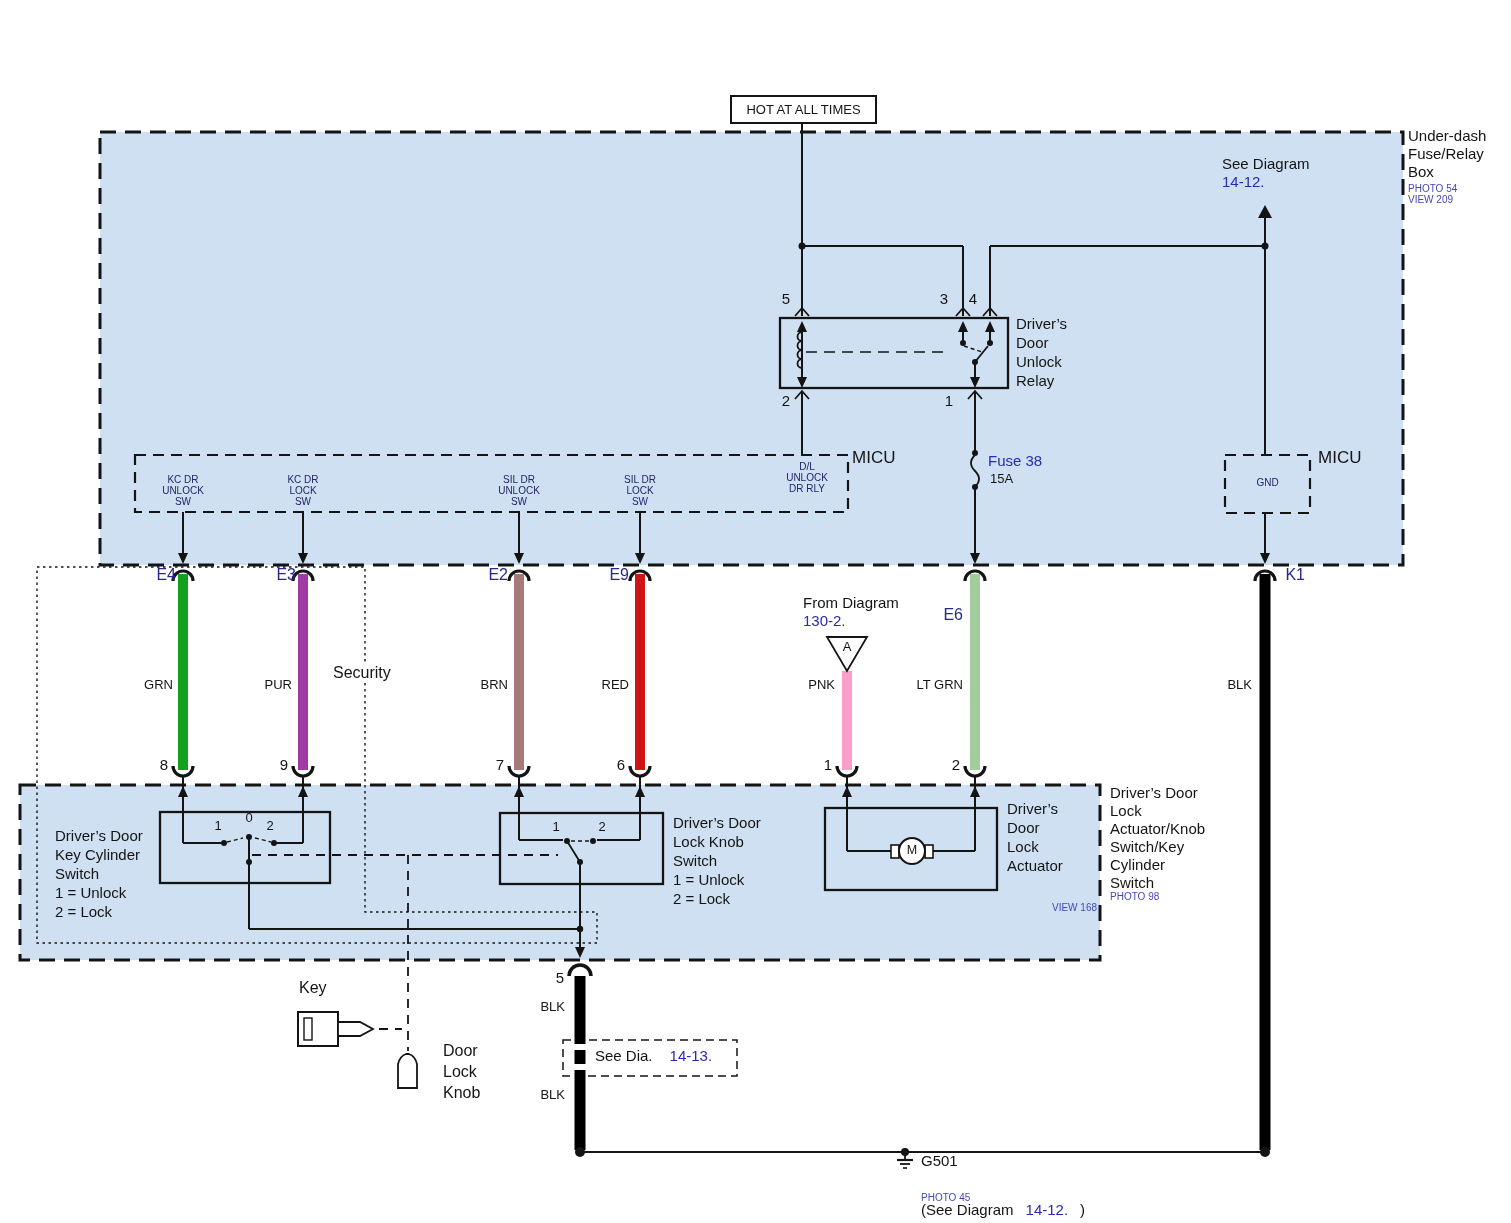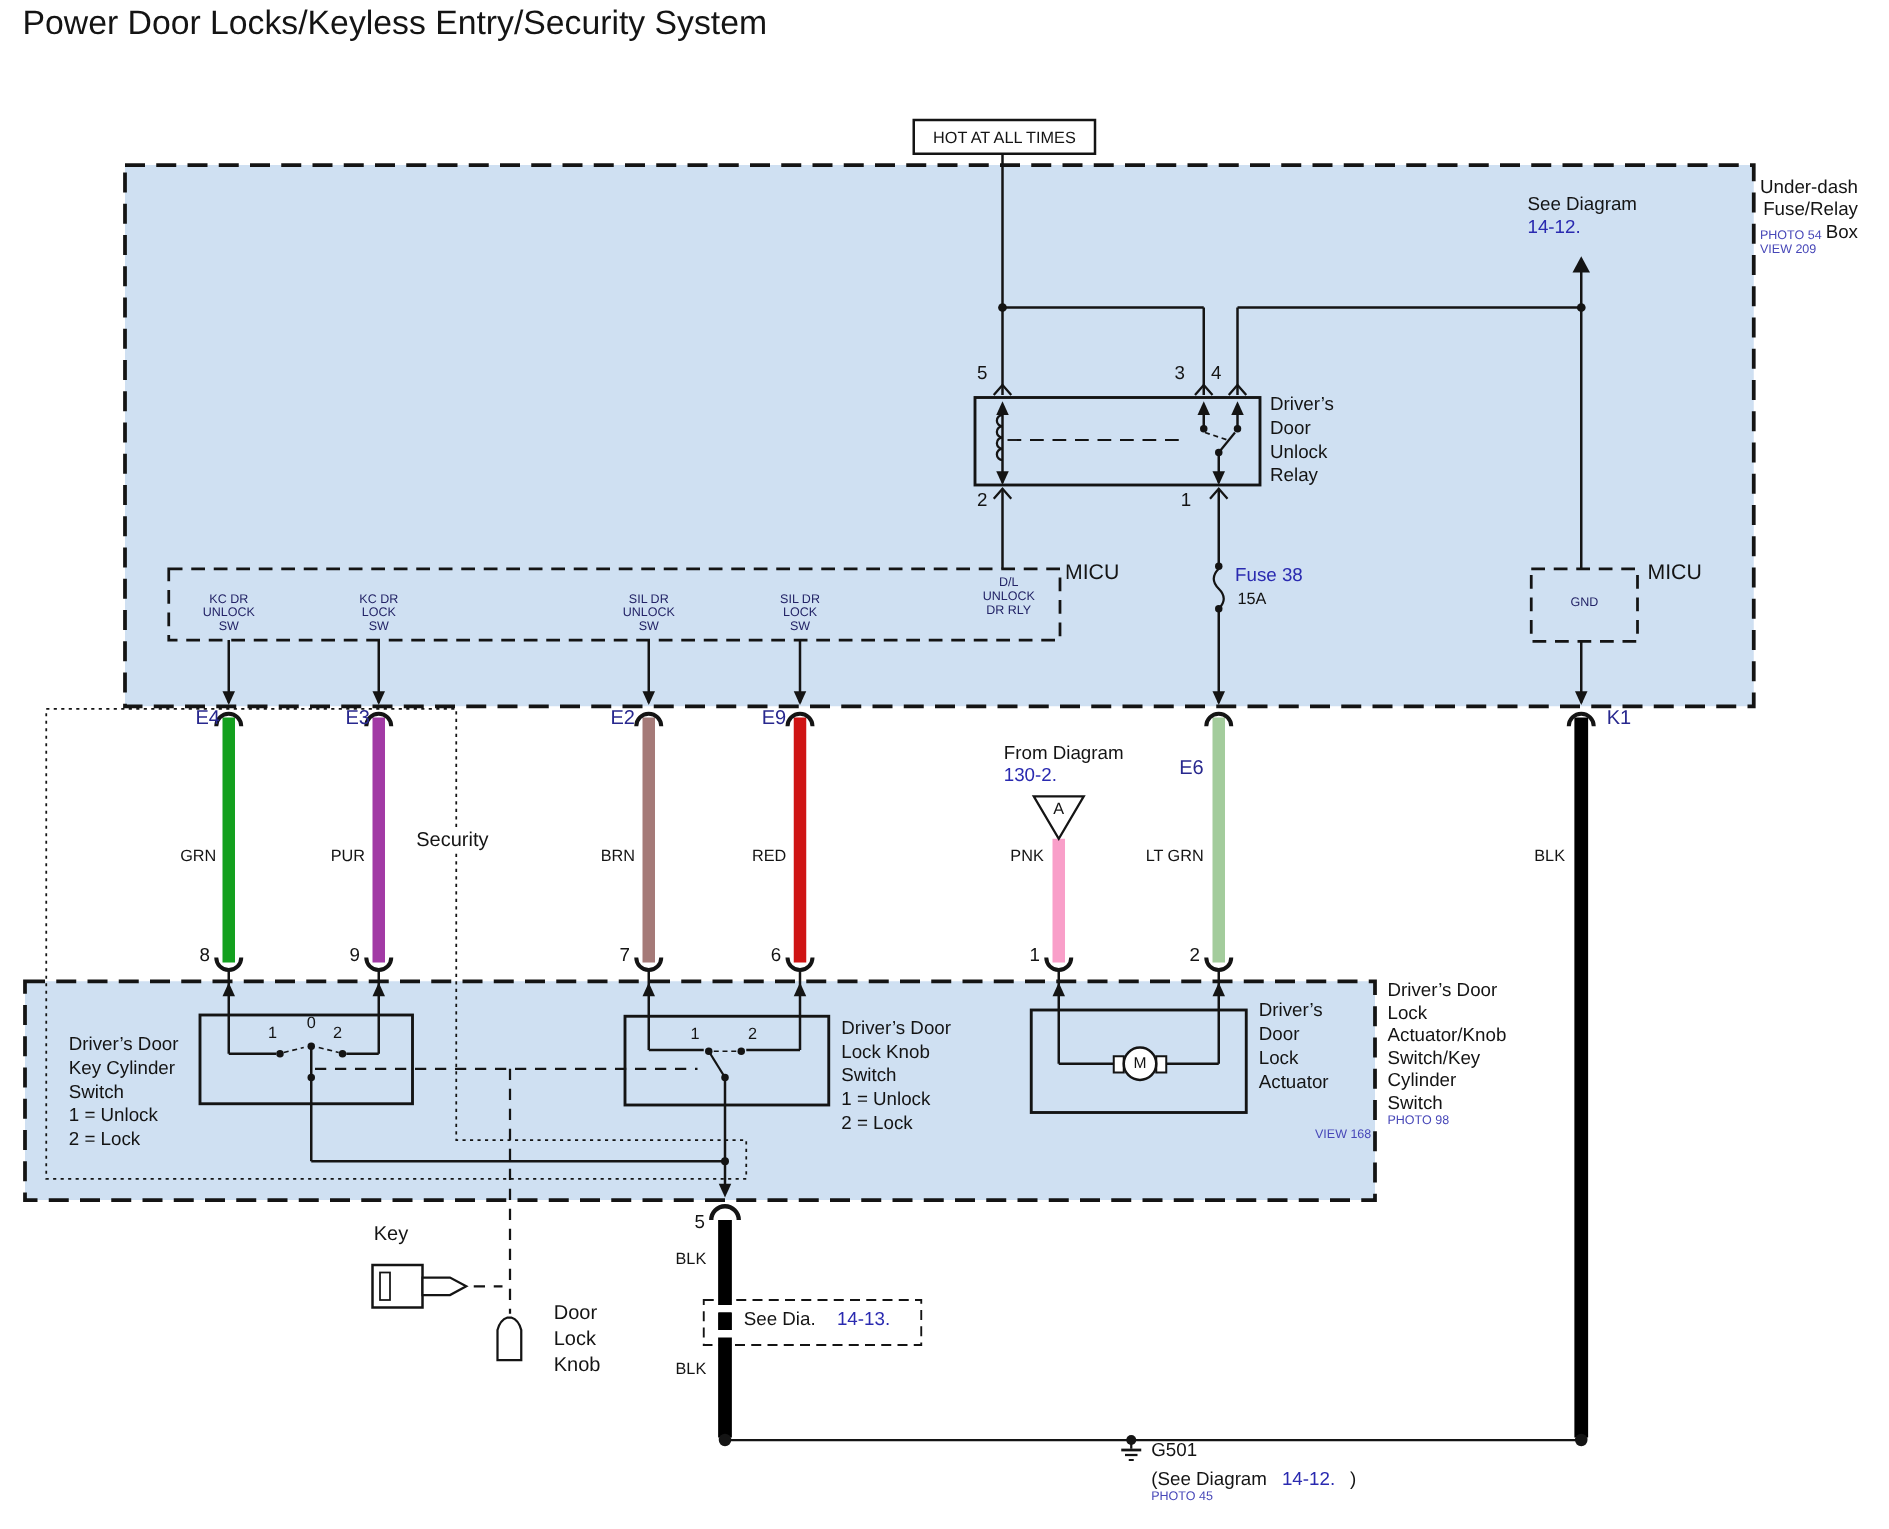--- a/index.html
+++ b/index.html
@@ -199,30 +199,29 @@
       <path d="M173,766 A10,10 0 0 0 193,766" stroke-width="3.2"></path>
       <path d="M293,766 A10,10 0 0 0 313,766" stroke-width="3.2"></path>
       <path d="M509,766 A10,10 0 0 0 529,766" stroke-width="3.2"></path>
       <path d="M630,766 A10,10 0 0 0 650,766" stroke-width="3.2"></path>
       <path d="M837,766 A10,10 0 0 0 857,766" stroke-width="3.2"></path>
       <path d="M965,766 A10,10 0 0 0 985,766" stroke-width="3.2"></path>
       <path d="M569,976 A11,11 0 0 1 591,976" stroke-width="3.5"></path>
     </g>
   </svg>
 
-  <div class="t fs27" style="left:18px;top:3px;">Power Door Locks/Keyless Entry/Security System</div>
 
   <div class="hotbox">
     <span>HOT AT ALL TIMES</span>
   </div>
 
   <div class="t fs15" style="left:1222px;top:155px;">See Diagram</div>
   <div class="t fs15 lk" style="left:1222px;top:173px;">14-12.</div>
 
-  <div class="t fs15 lh18 pre" style="left:1408px;top:141px;text-align:right;">Under-dash
+  <div class="t fs15 lh18 pre" style="left:1408px;top:127px;">Under-dash
 Fuse/Relay
 Box</div>
   <div class="t fs10 ph" style="left:1408px;top:183px;">PHOTO 54</div>
   <div class="t fs10 ph" style="left:1408px;top:194px;">VIEW 209</div>
 
   <div class="t fs15 r" style="left:772px;top:290px;width:18px;">5</div>
   <div class="t fs15 r" style="left:930px;top:290px;width:18px;">3</div>
   <div class="t fs15 c" style="left:966px;top:290px;width:14px;">4</div>
   <div class="t fs15 r" style="left:772px;top:392px;width:18px;">2</div>
   <div class="t fs15 r" style="left:935px;top:392px;width:18px;">1</div>
@@ -322,20 +321,20 @@
   <div class="t fs15 r" style="left:544px;top:969px;width:20px;">5</div>
   <div class="t fs13 r" style="left:505px;top:1000px;width:60px;">BLK</div>
   <div class="t fs13 r" style="left:505px;top:1088px;width:60px;">BLK</div>
 
   <div class="t fs15 row" style="left:595px;top:1047px;">
     <span>See Dia.</span>
     <span class="lk" style="margin-left:5px;">14-13.</span>
   </div>
 
   <div class="t fs15" style="left:921px;top:1152px;">G501</div>
-  <div class="t fs15 row" style="left:921px;top:1175px;align-items:flex-end;">
+  <div class="t fs15 row" style="left:921px;top:1201px;align-items:flex-end;">
     <span>(See Diagram </span>
     <span class="lk">14-12.</span>
     <span>)</span>
   </div>
   <div class="t fs10 ph" style="left:921px;top:1192px;">PHOTO 45</div>
 
 </div>
 
 </body></html>

